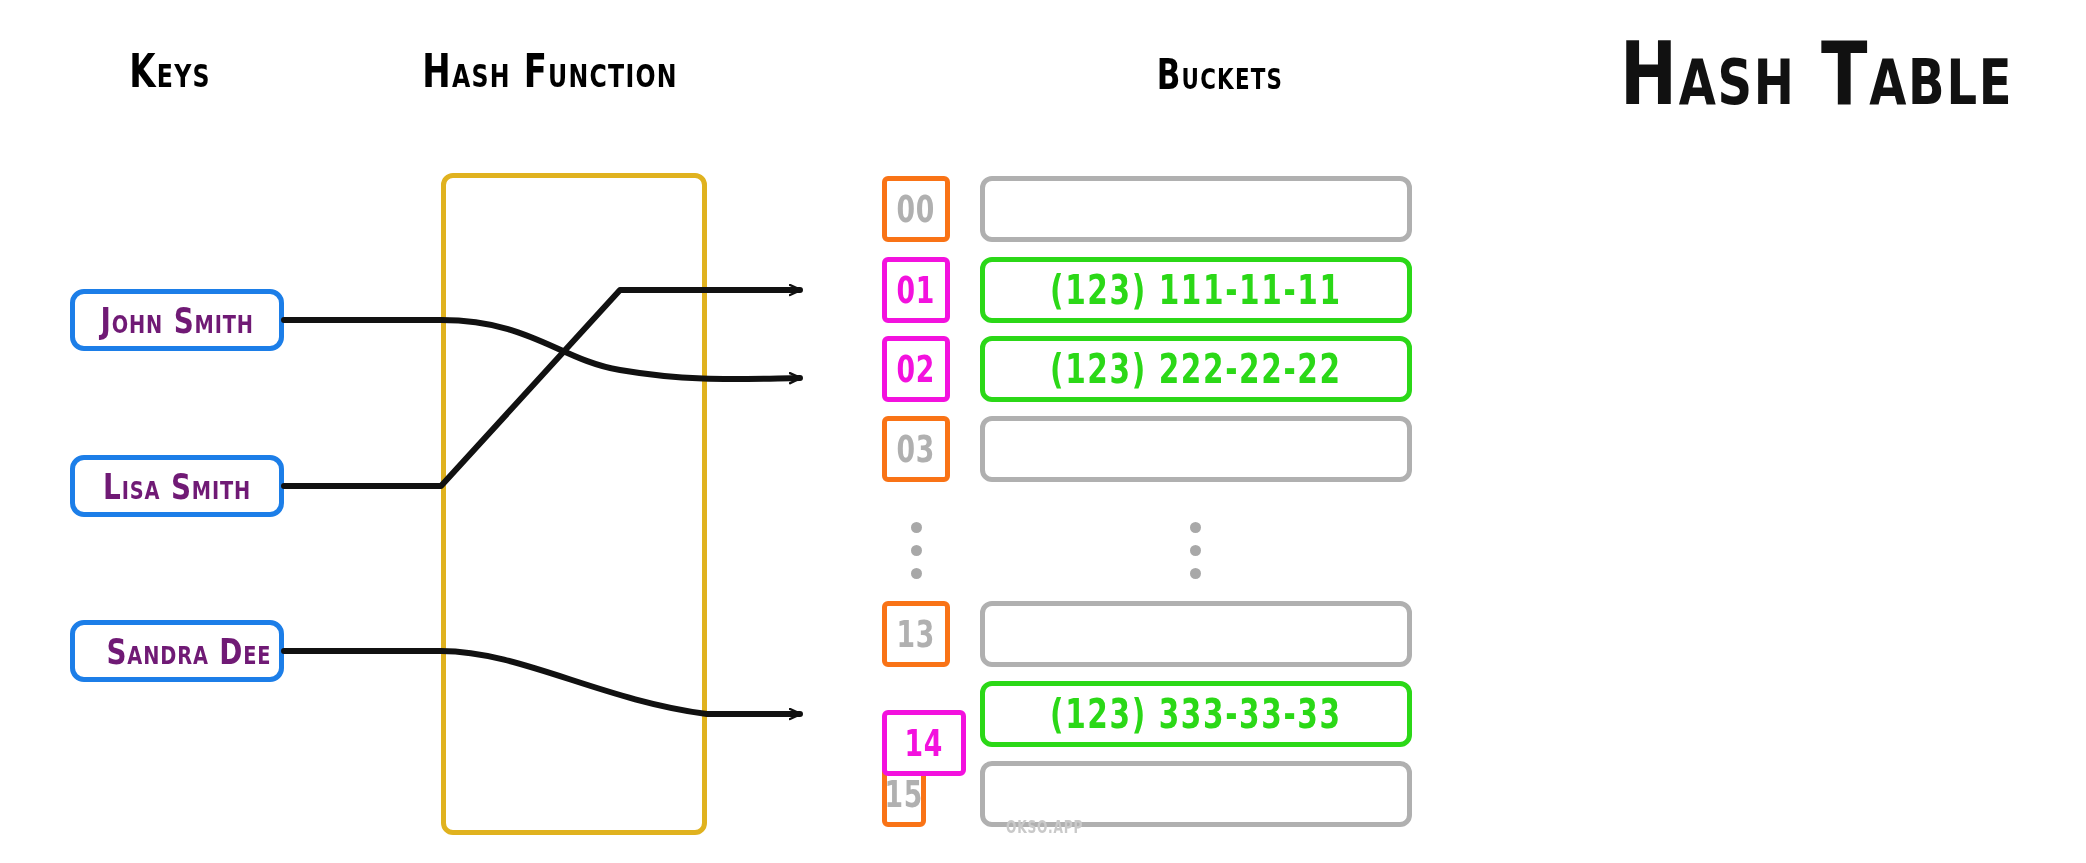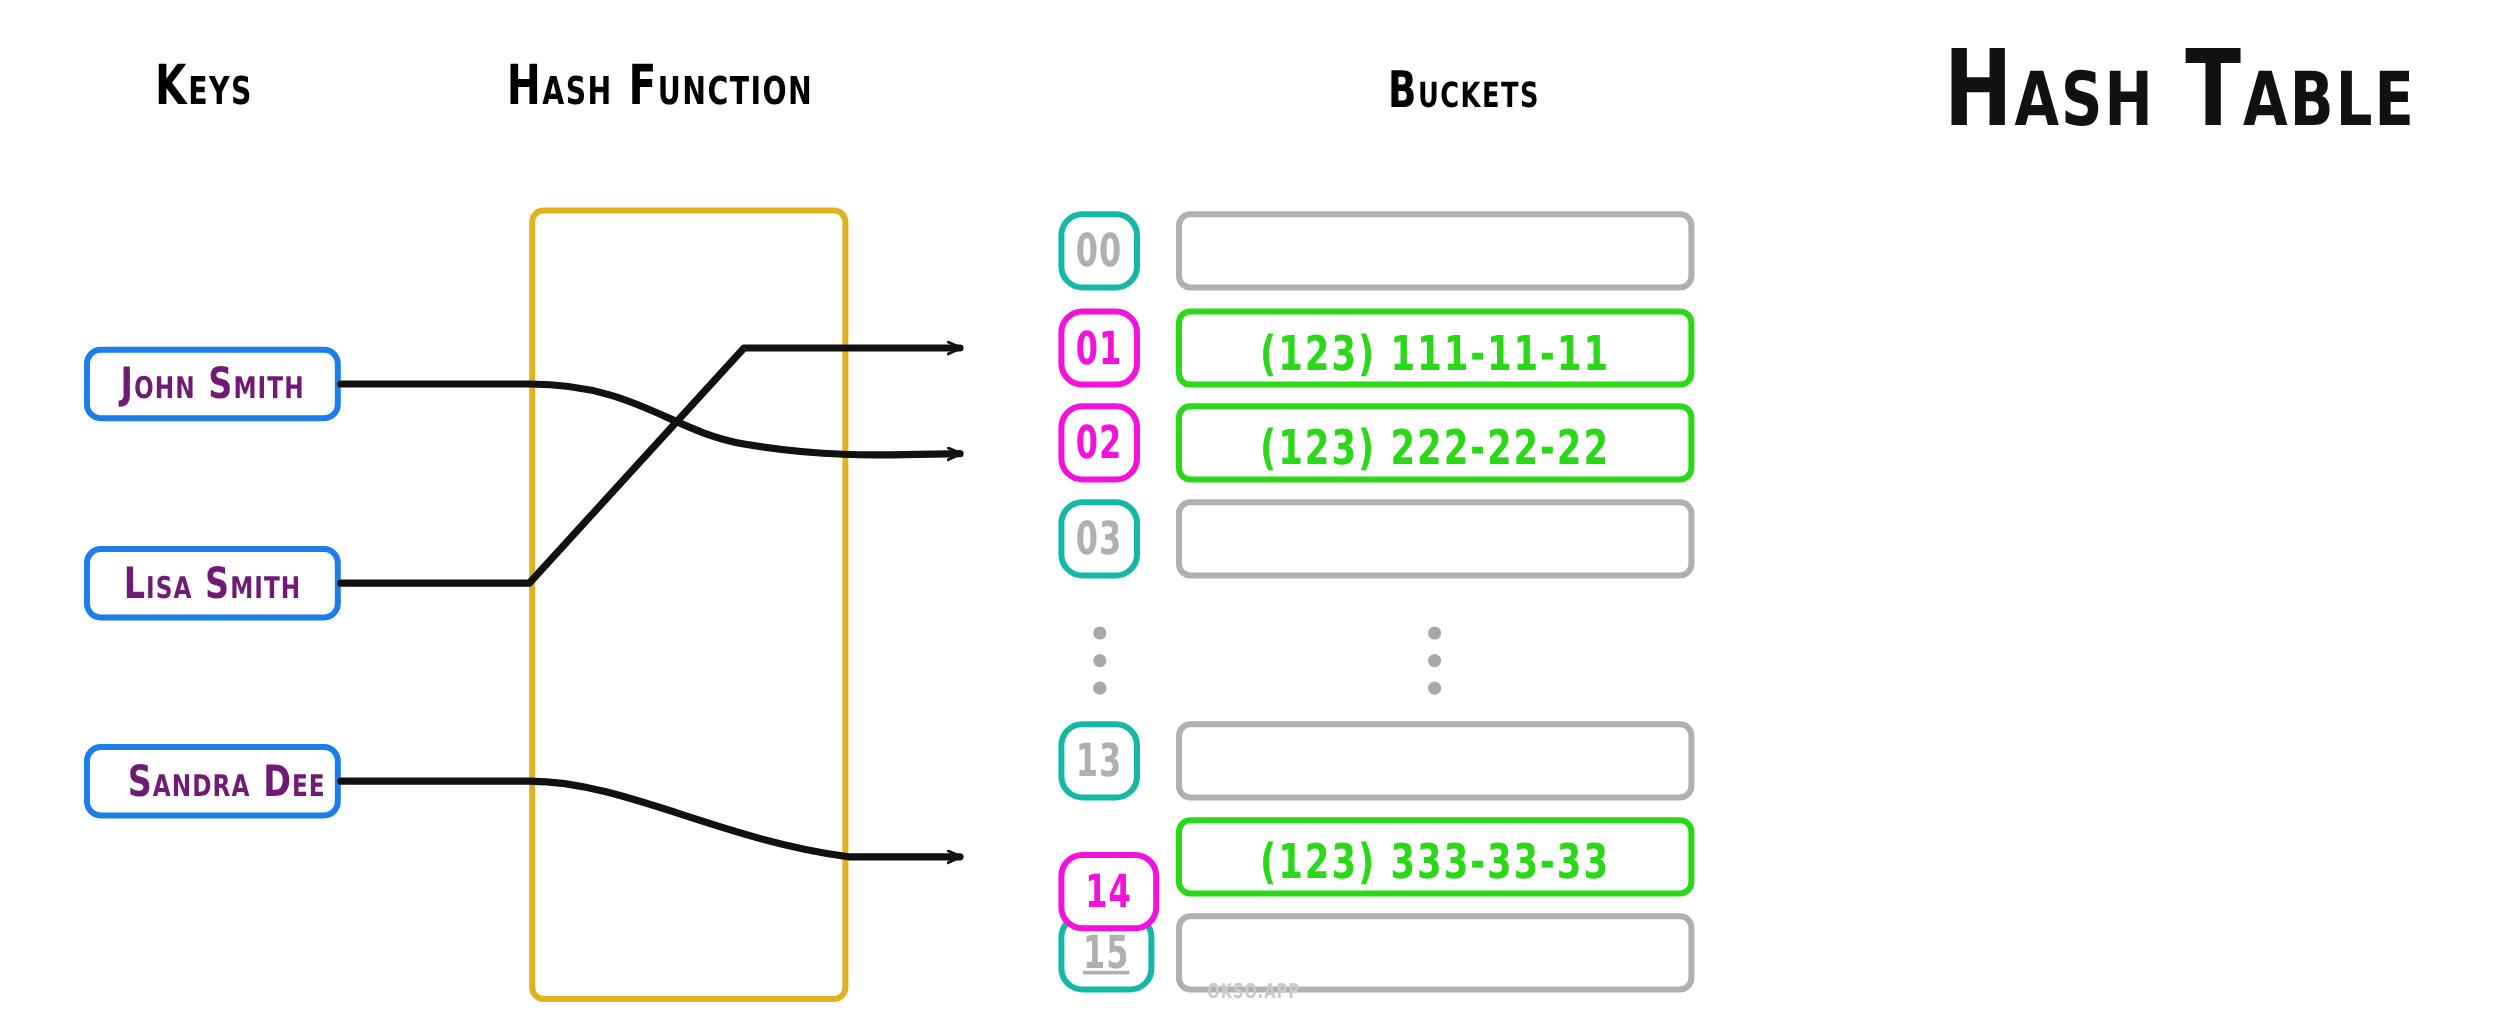--- a/index.html
+++ b/index.html
@@ -84,22 +84,22 @@
     box-sizing: border-box;
     border: 5px solid #E0B21F;
     border-radius: 12px;
     background: transparent;
   }
 
   
   .idx-cell {
     position: absolute;
     box-sizing: border-box;
-    border: 5px solid #14b8a6;
-    border-radius: 20px;
+    border: 5px solid #f97316;
+    border-radius: 6px;
     background: #ffffff;
     color: #B0B0B0;
     font-family: "Liberation Sans Narrow", "DejaVu Sans Condensed", "Liberation Sans", sans-serif;
     font-weight: 700;
     font-size: 38px;
     display: flex;
     align-items: center;
     justify-content: center;
     letter-spacing: 1px;
   }
@@ -125,21 +125,20 @@
     align-items: center;
     justify-content: center;
     letter-spacing: 2px;
     white-space: nowrap;
   }
   .val-cell span { transform: scaleX(0.82); display: inline-block; }
   .val-cell.filled {
     border-color: #2BD817;
     color: #2BD817;
     z-index: 3;
-    align-items: flex-end;
   }
 
   
   .vdots {
     position: absolute;
     display: flex;
     flex-direction: column;
     gap: 12px;
     align-items: center;
   }
@@ -250,21 +249,21 @@
     <i></i>
     <i></i>
   </div>
 
   <div class="idx-cell" style="left:882px; top:601px; width:68px; height:66px;">
     <span>13</span>
   </div>
   <div class="idx-cell active" style="left:882px; top:710px; width:84px; height:66px;text-align:center;">
     <span>14</span>
   </div>
-  <div class="idx-cell" style="left:882px; top:761px; width:80px; height:66px;text-decoration:underline;">
+  <div class="idx-cell" style="left:882px; top:761px; width:44px; height:66px;">
     <span>15</span>
   </div>
 
   <div class="val-cell" style="left:980px; top:601px; width:432px; height:66px;">
     <span></span>
   </div>
   <div class="val-cell filled" style="left:980px; top:681px; width:432px; height:66px;">
     <span>(123) 333-33-33</span>
   </div>
   <div class="val-cell" style="left:980px; top:761px; width:432px; height:66px;">

